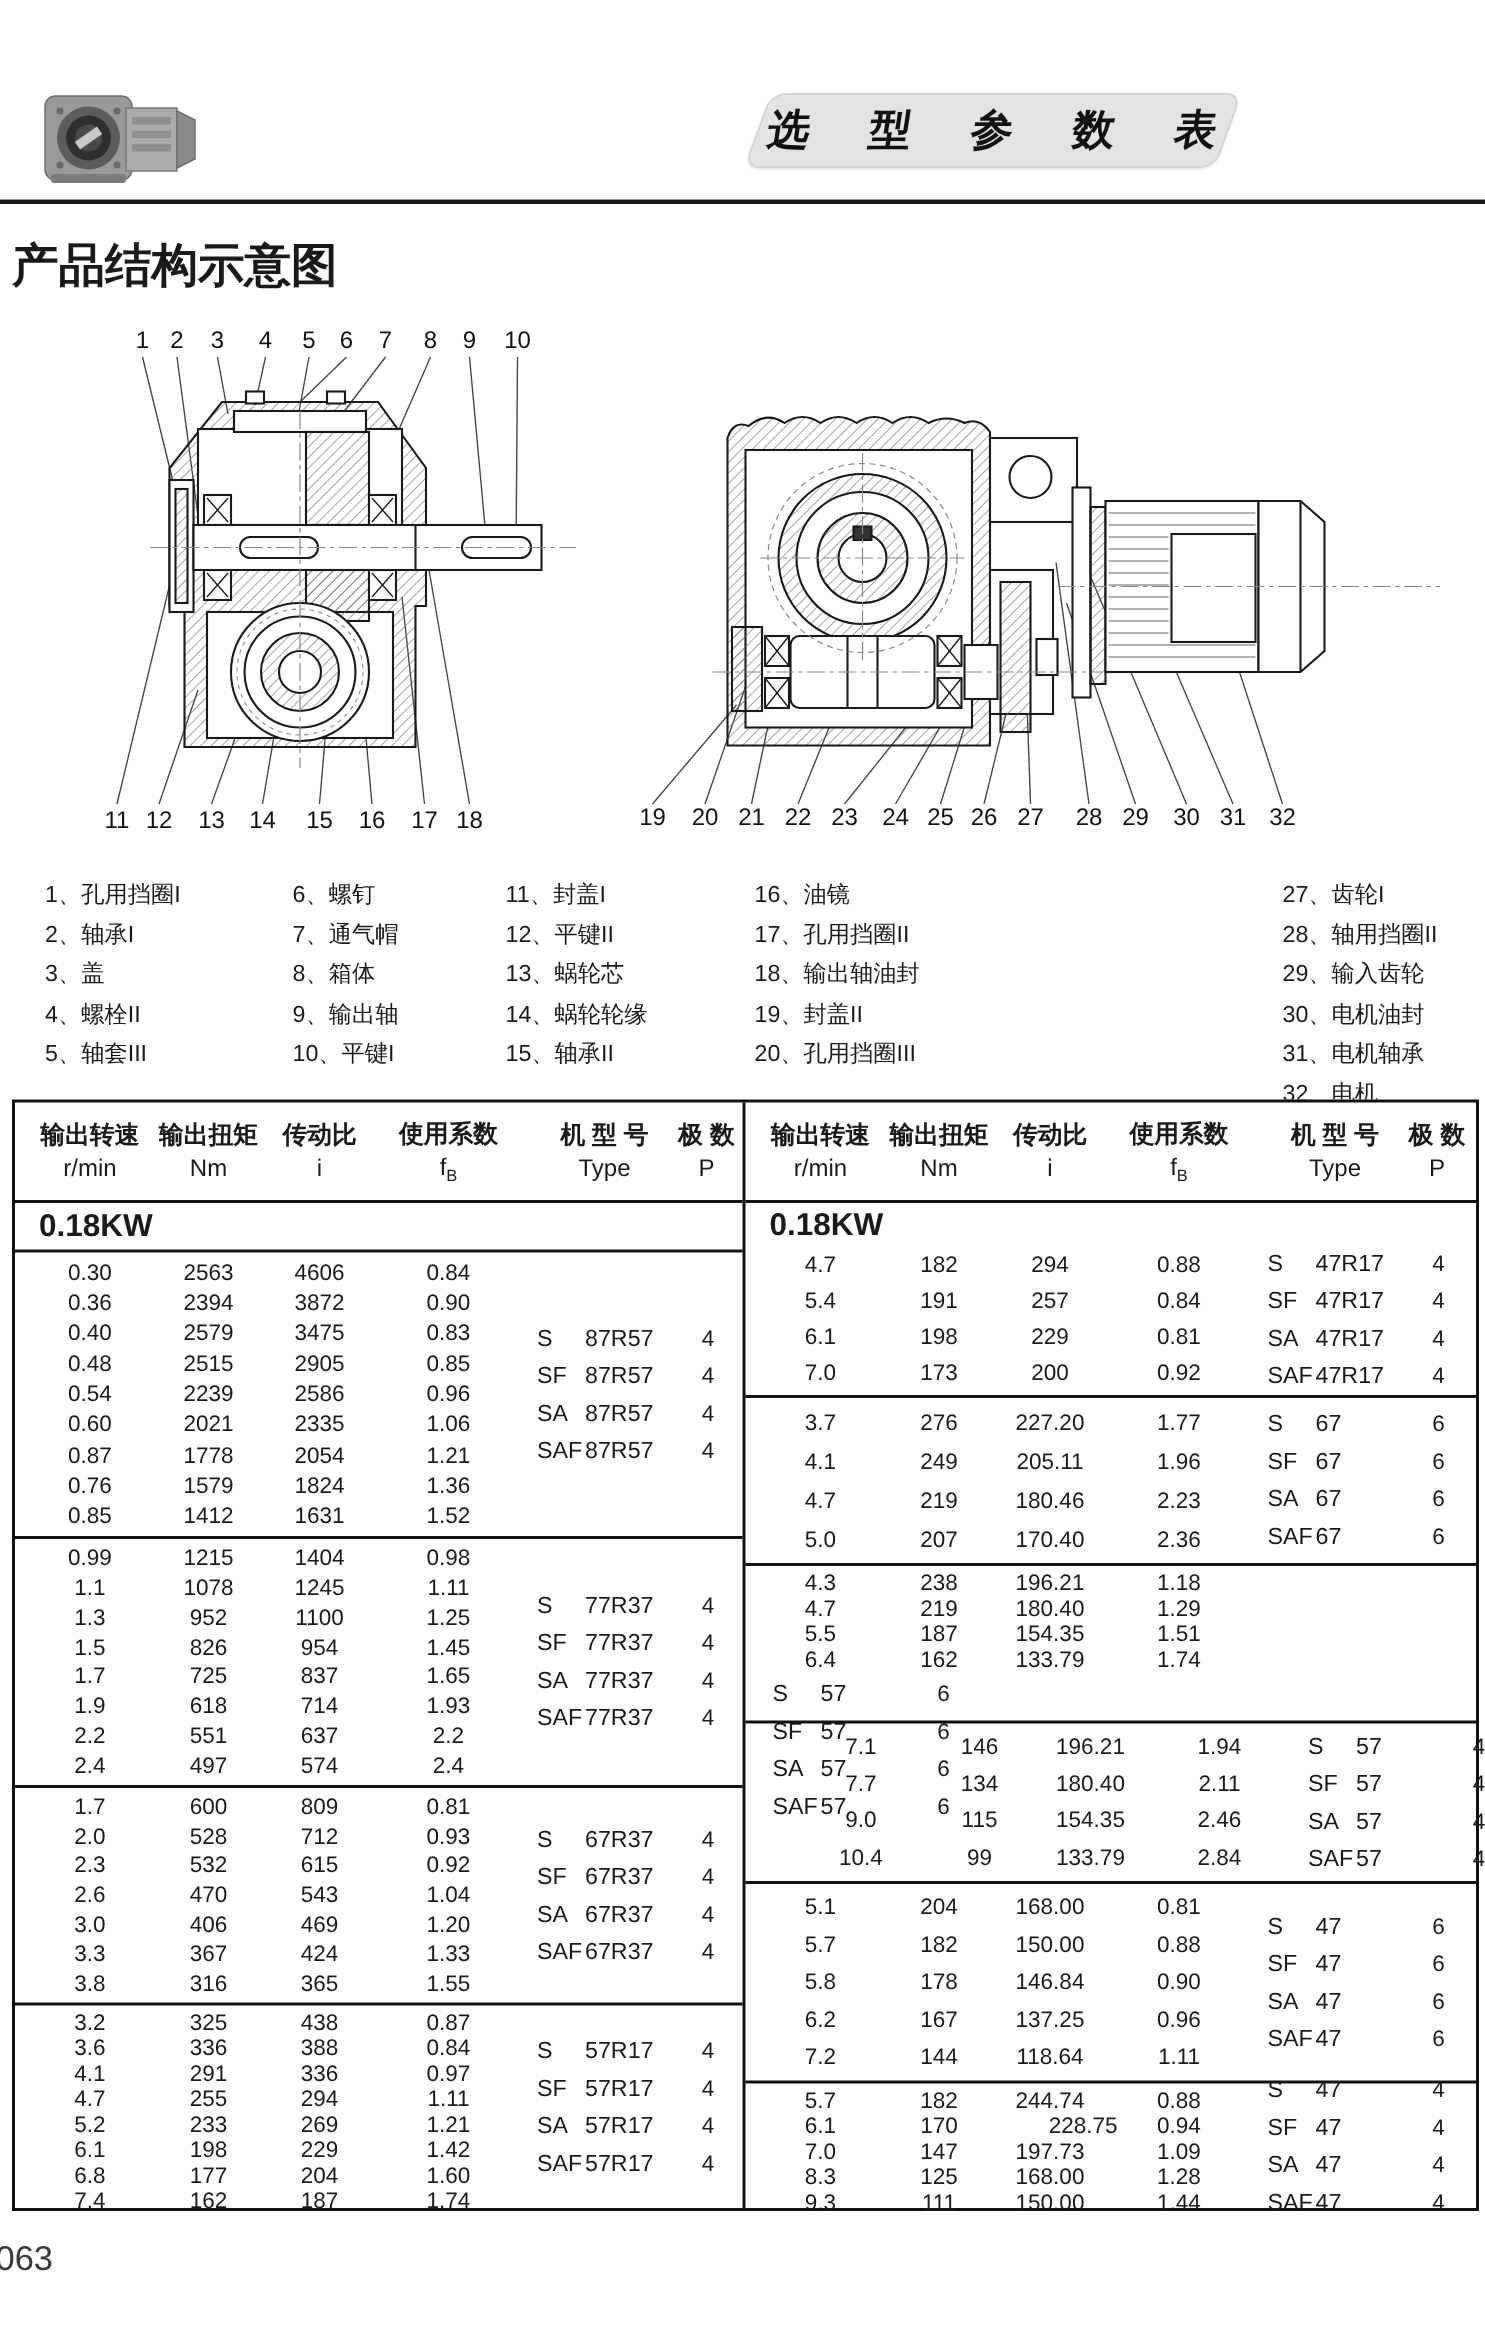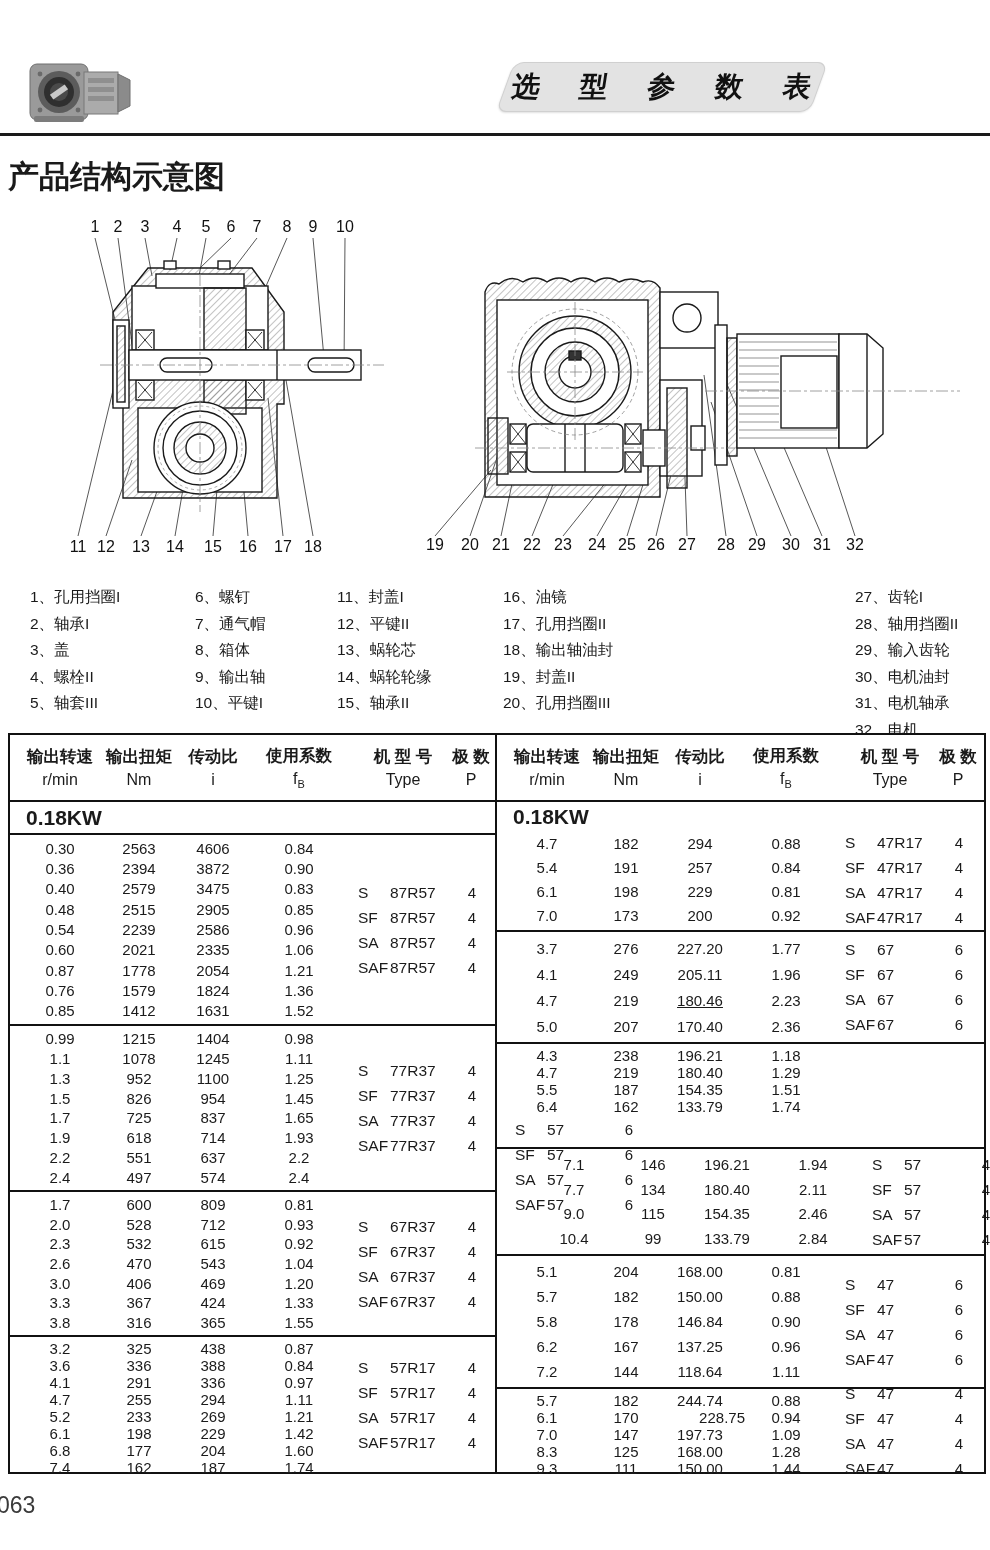--- a/index.html
+++ b/index.html
@@ -768,21 +768,21 @@
           </div>
           <div class="drow">
             <span class="dc" style="width: 100px;">4.1</span>
             <span class="dc" style="width: 58px;">249</span>
             <span class="dc" style="width: 90px;">205.11</span>
             <span class="dc" style="width: 82px;">1.96</span>
           </div>
           <div class="drow">
             <span class="dc" style="width: 100px;">4.7</span>
             <span class="dc" style="width: 58px;">219</span>
-            <span class="dc" style="width: 90px; text-decoration: underline;">180.46</span>
+            <span class="dc" style="width: 90px;">180.46</span>
             <span class="dc" style="width: 82px;">2.23</span>
           </div>
           <div class="drow">
             <span class="dc" style="width: 100px;">5.0</span>
             <span class="dc" style="width: 58px;">207</span>
             <span class="dc" style="width: 90px;">170.40</span>
             <span class="dc" style="width: 82px;">2.36</span>
           </div>
         </div>
         <div class="typecol">

